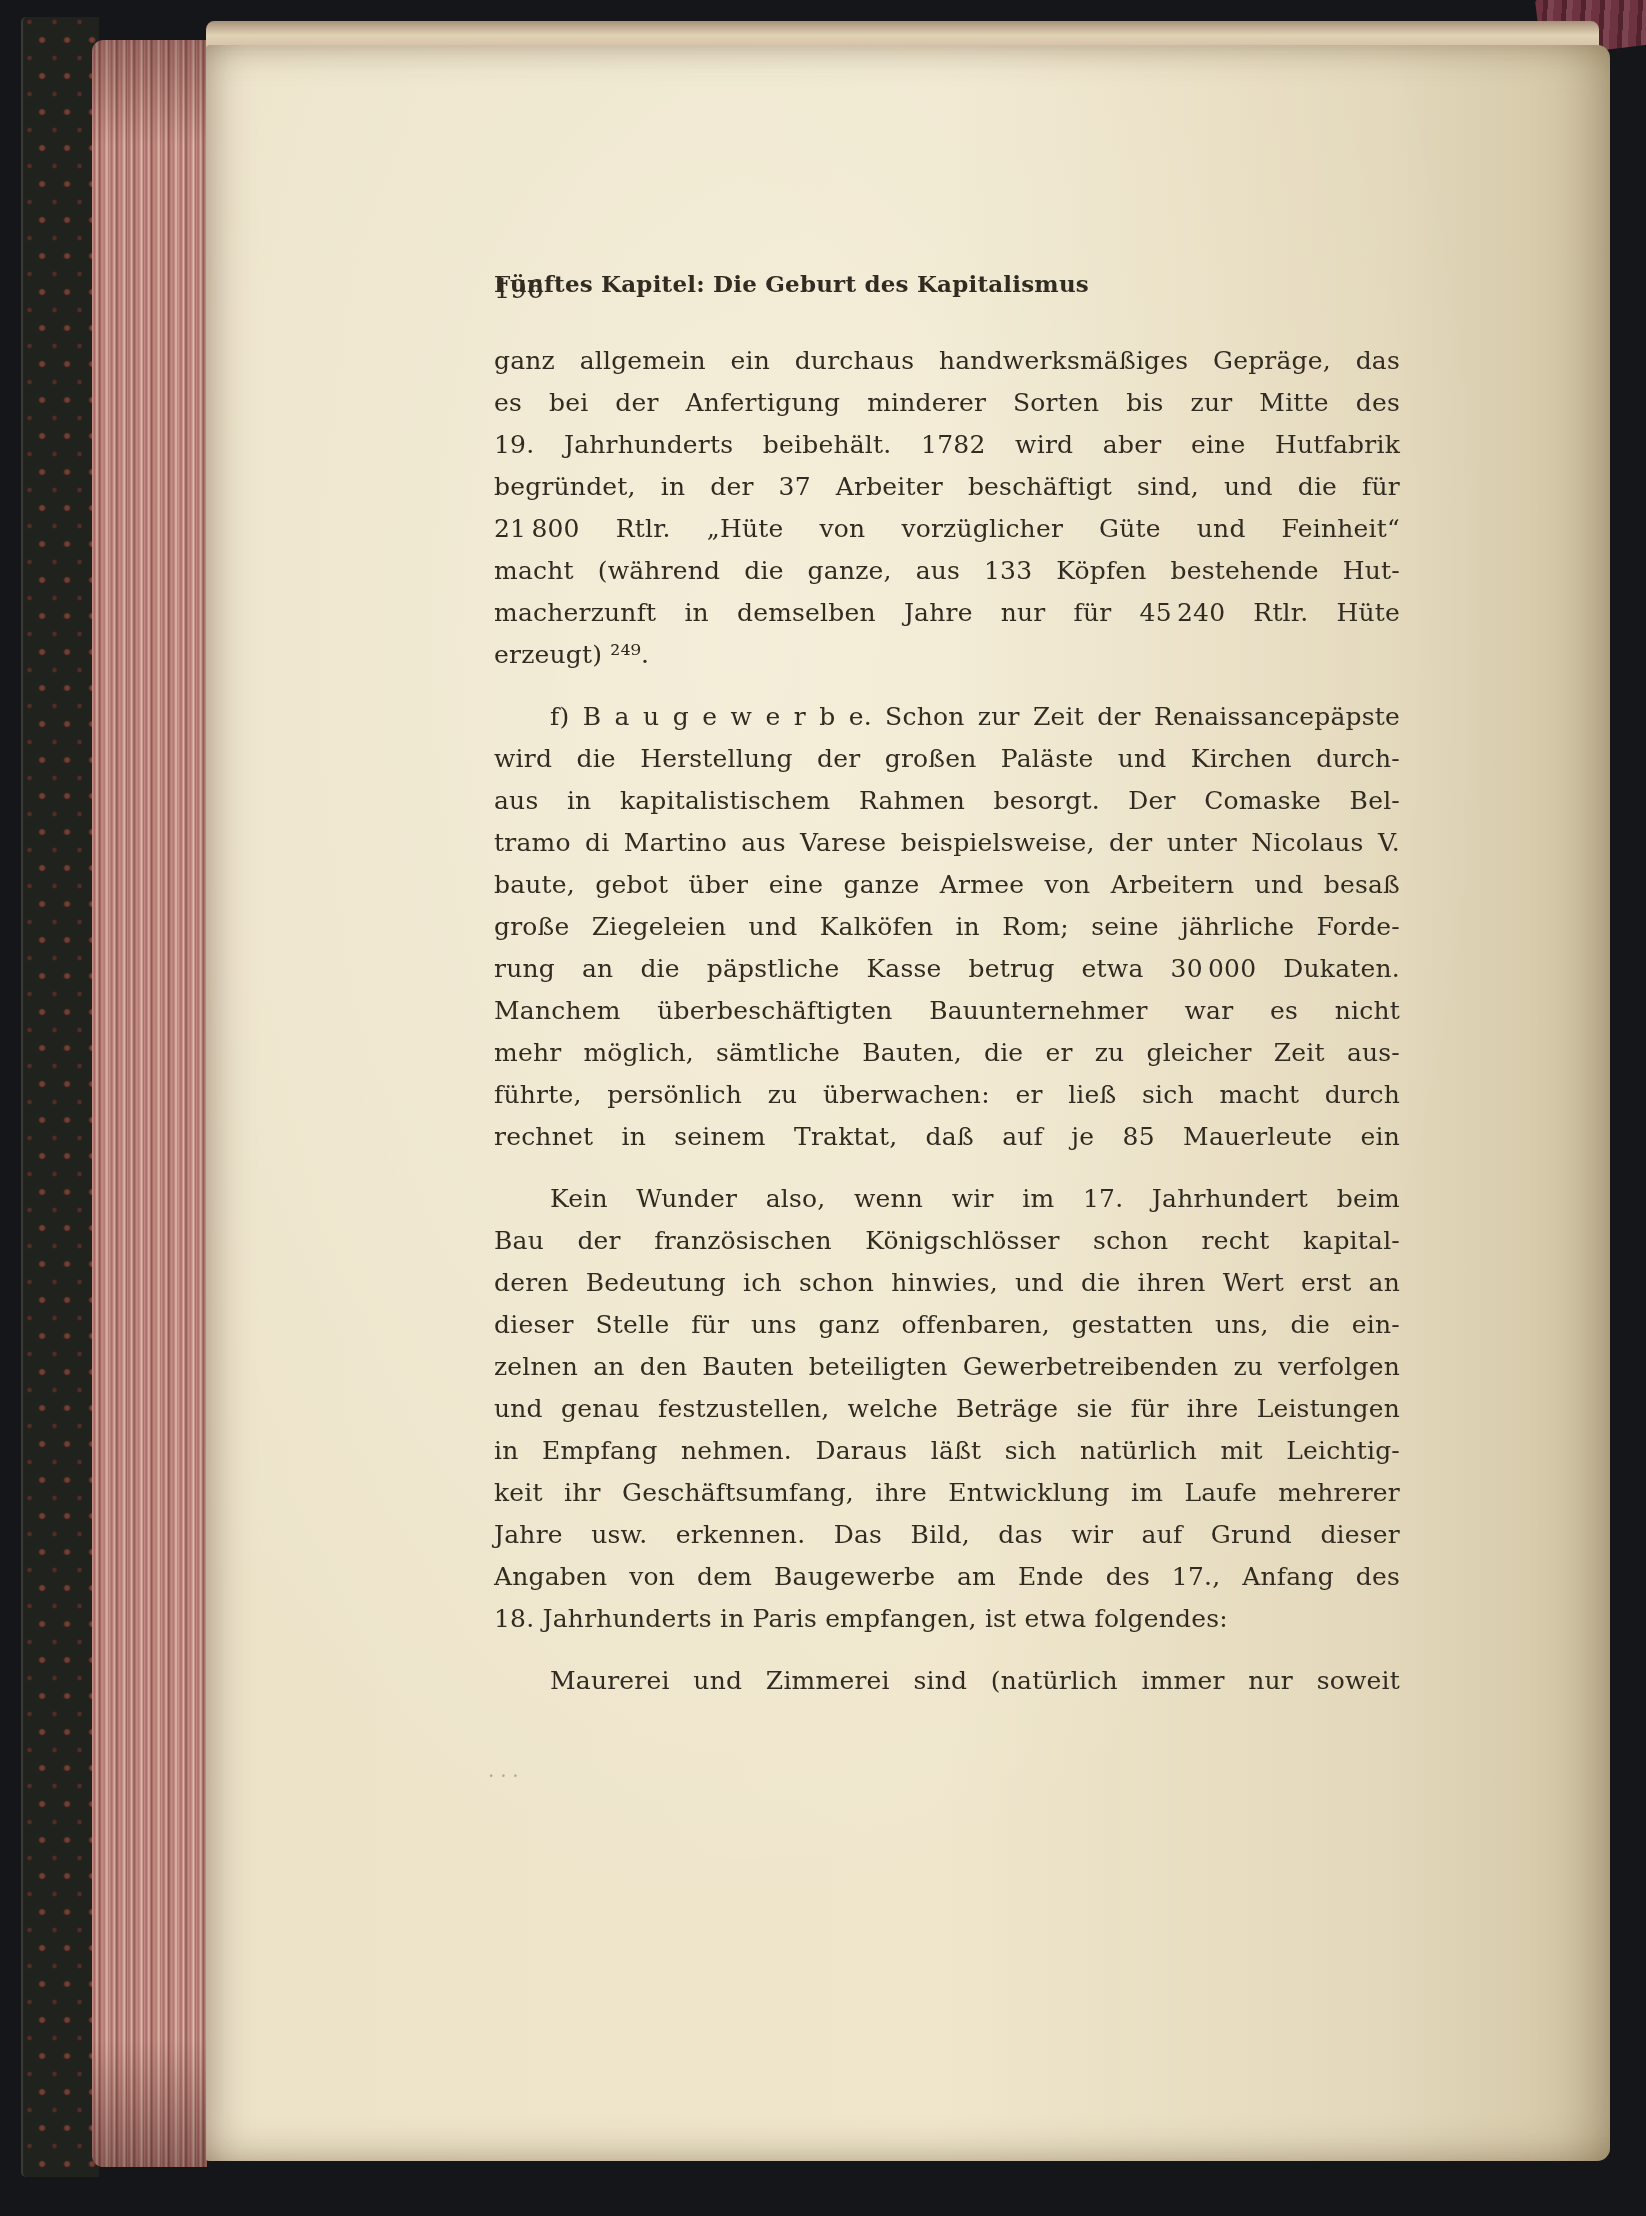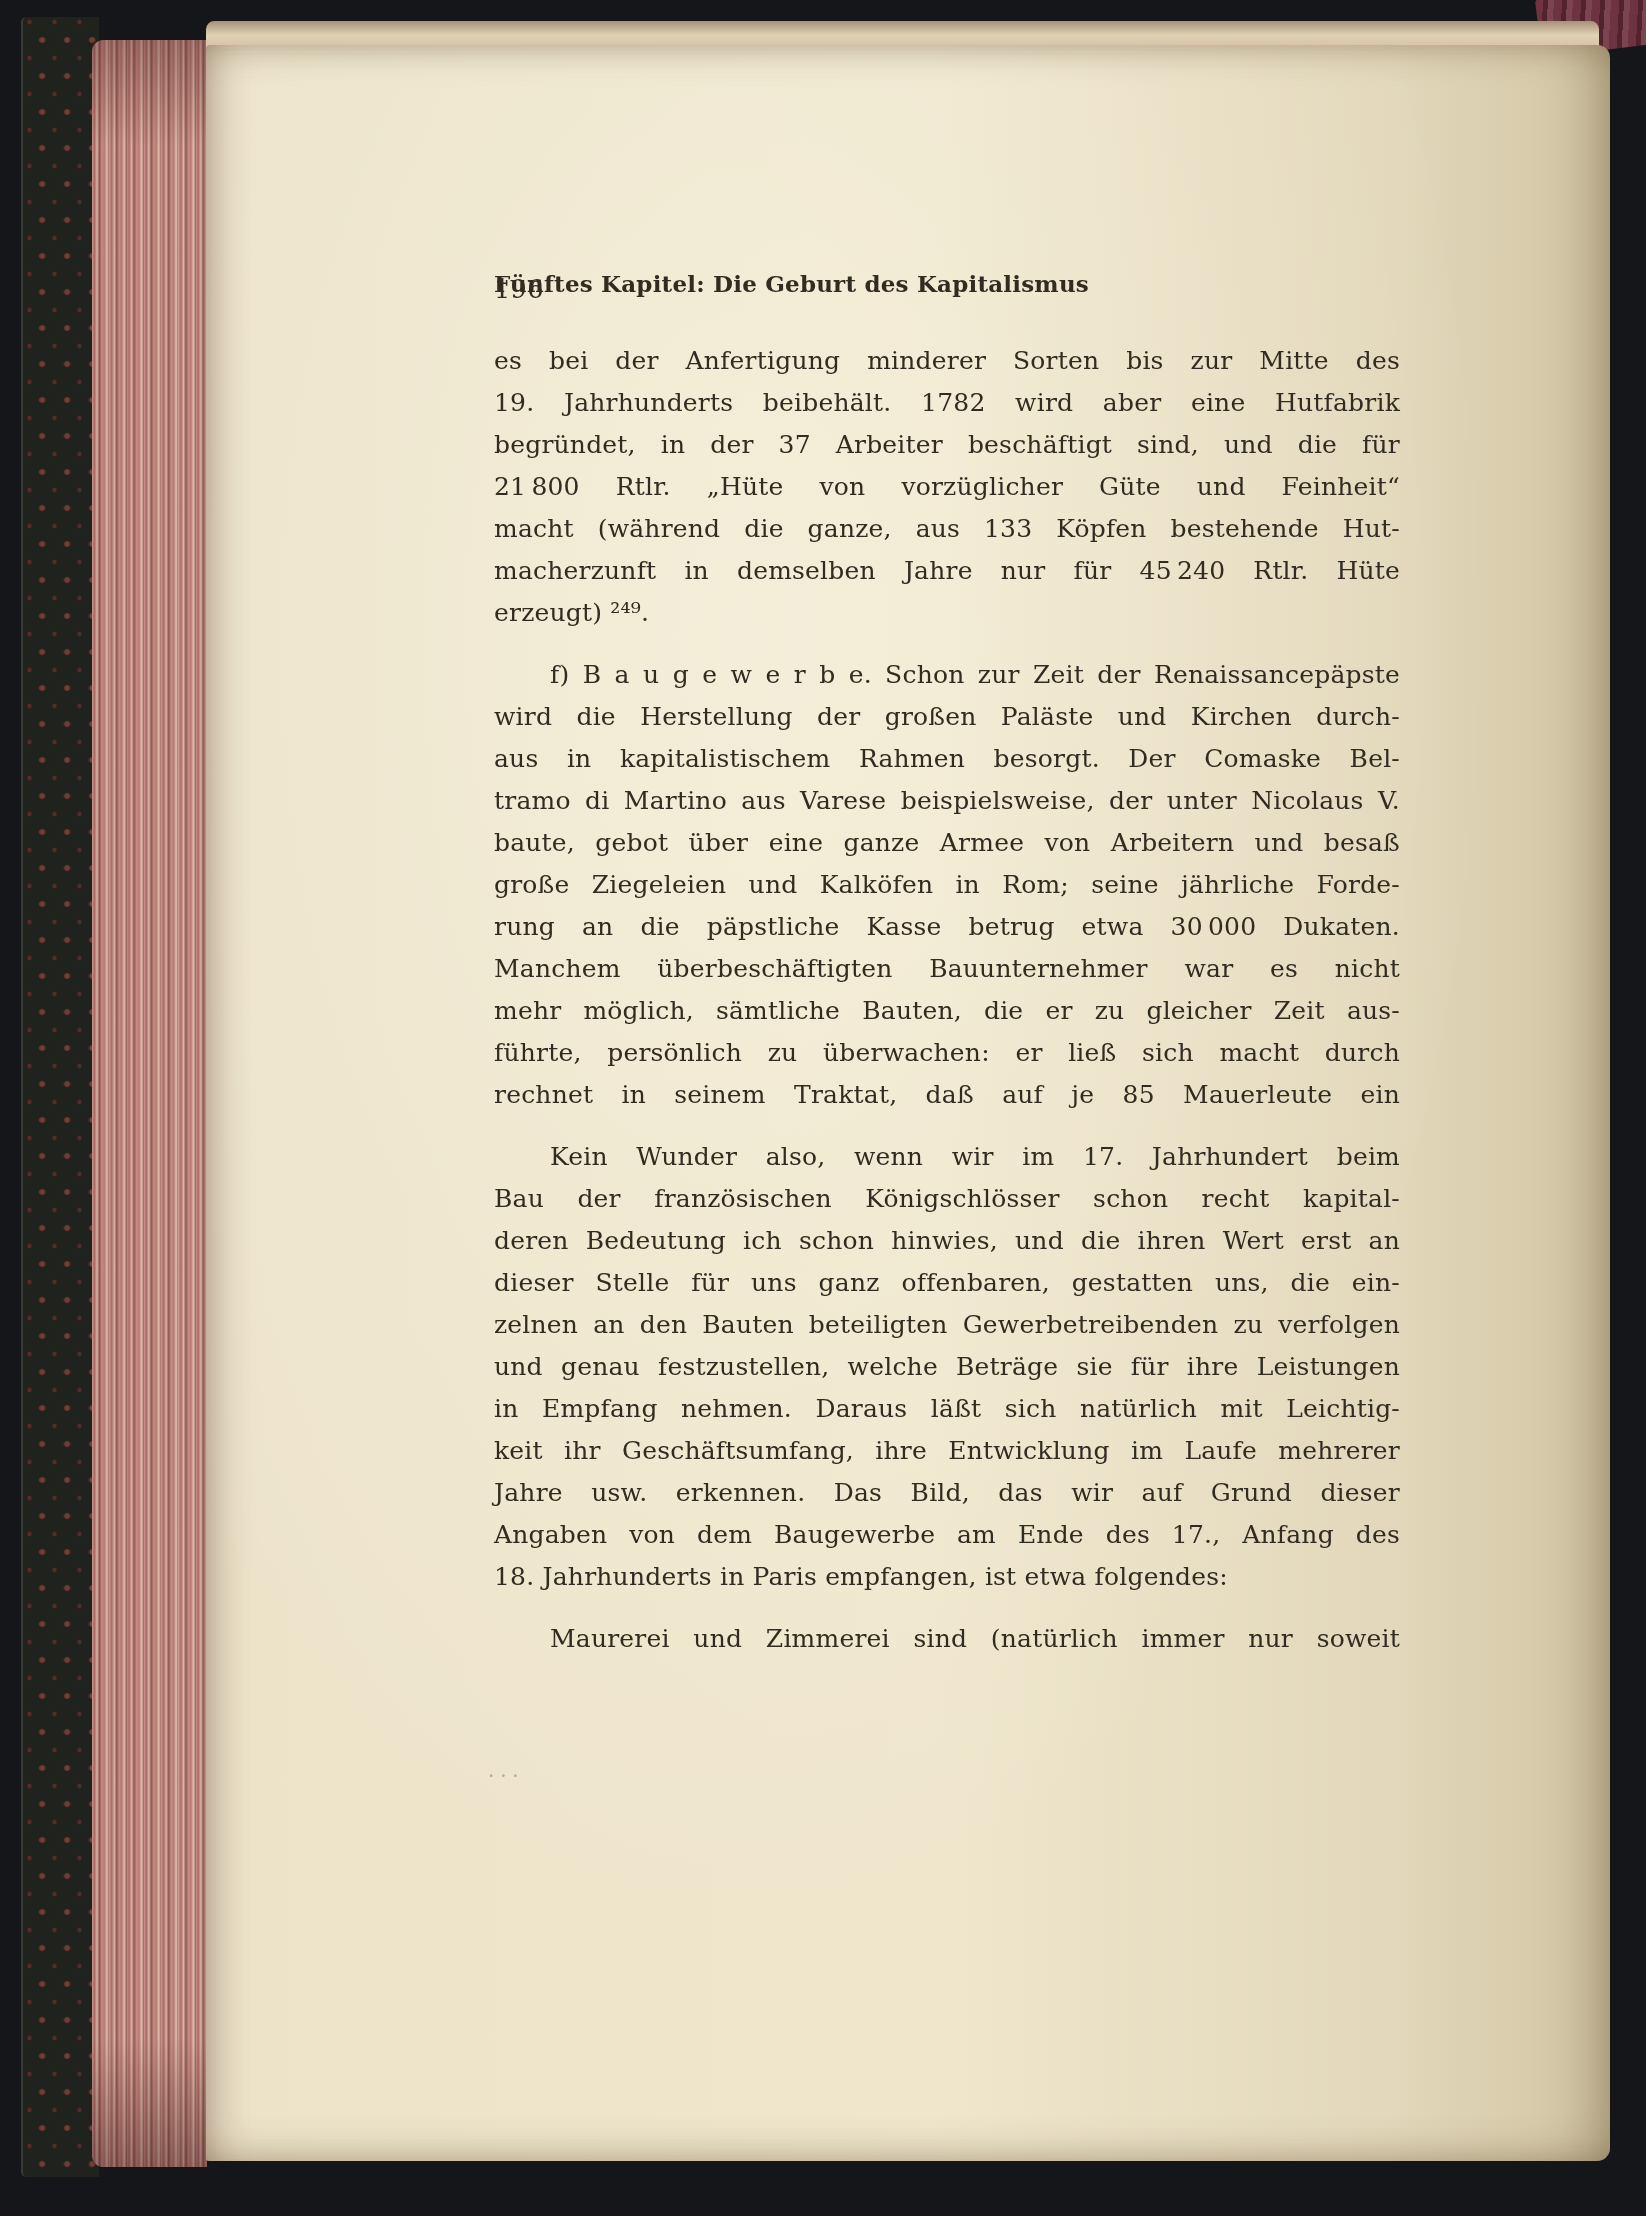--- a/index.html
+++ b/index.html
@@ -113,20 +113,21 @@
 <div class="abs ribbon"></div>
 
 <div class="abs page">
   <div class="abs header-row">
     <span class="page-number">196</span>
     <span class="running-header">Fünftes Kapitel: Die Geburt des Kapitalismus</span>
   </div>
 
   <div class="abs text-block" id="text-block">
       <div class="paragraph">
+        <div class="line">ganz allgemein ein durchaus handwerksmäßiges Gepräge, das</div>
         <div class="line">es bei der Anfertigung minderer Sorten bis zur Mitte des</div>
         <div class="line">19. Jahrhunderts beibehält. 1782 wird aber eine Hutfabrik</div>
         <div class="line">begründet, in der 37 Arbeiter beschäftigt sind, und die für</div>
         <div class="line">21 800 Rtlr. „Hüte von vorzüglicher Güte und Feinheit“</div>
         <div class="line">macht (während die ganze, aus 133 Köpfen bestehende Hut-</div>
         <div class="line">macherzunft in demselben Jahre nur für 45 240 Rtlr. Hüte</div>
         <div class="line last">erzeugt) ²⁴⁹.</div>
       </div>
       <div class="paragraph">
         <div class="line first-indent">f) B a u g e w e r b e. Schon zur Zeit der Renaissancepäpste</div>

